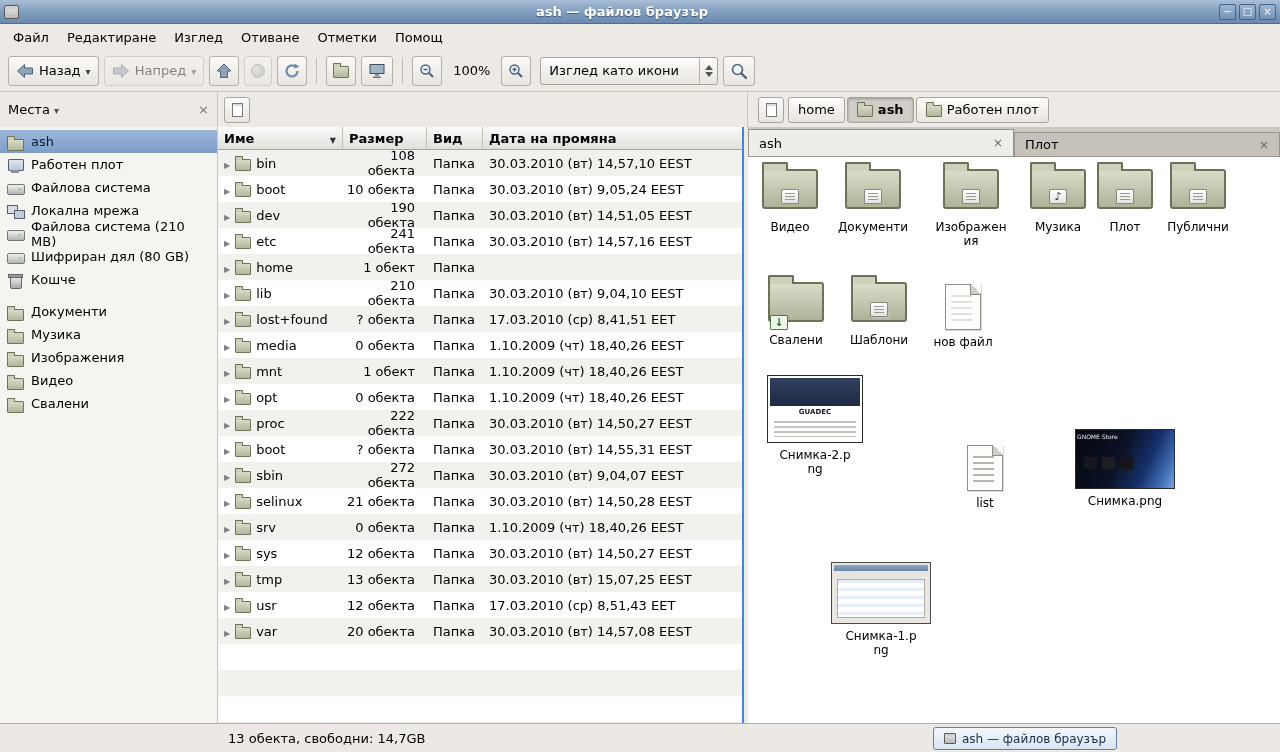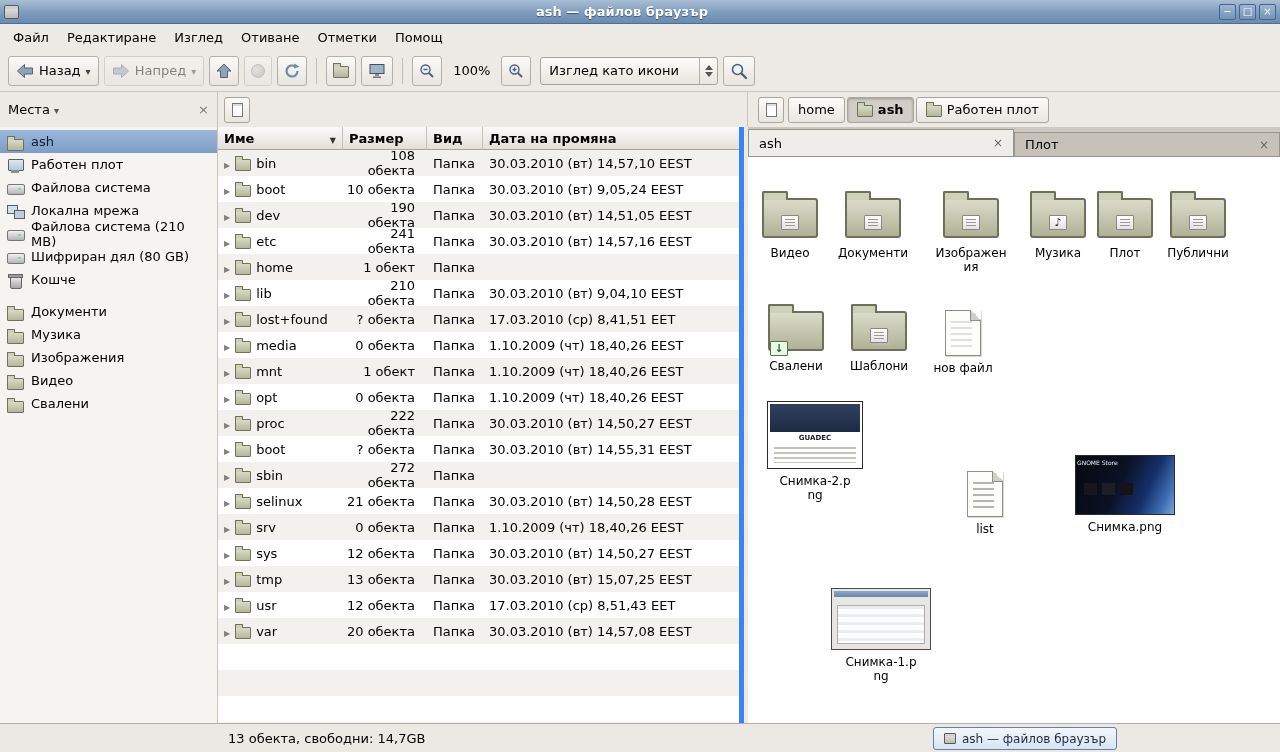--- a/index.html
+++ b/index.html
@@ -108,21 +108,21 @@
   .sb-item[data-icon="trash"] .sb-icon::before { content:""; position:absolute; top:5px; left:3px;
     width:10px; height:10px; background:linear-gradient(#e6e6e6,#a9a9a9); border:1px solid #666;
     border-radius:0 0 2px 2px; }
   .sb-item[data-icon="trash"] .sb-icon::after { content:""; position:absolute; top:2px; left:1px;
     width:13px; height:2px; background:#9b9b9b; border:1px solid #666; }
 
   .vsplit { width:4px; flex:none; background:#EDEAE5; }
 
   
   .listpane { width:526px; flex:none; display:flex; flex-direction:column;
-    border-right:5px solid #3b82f6; background:#fff; min-height:0; }
+    border-right:2px solid #3b82f6; background:#fff; min-height:0; }
   .lheader { height:23px; flex:none; display:flex; font-weight:bold; }
   .hc { border-right:1px solid #c4c0b8; border-bottom:1px solid #a8a39b;
     background:linear-gradient(#fbfaf9,#e2dfd9); padding:2px 6px; display:flex; align-items:center; }
   .hc-name { width:125px; justify-content:space-between; }
   .hc-size { width:84px; }
   .hc-type { width:56px; }
   .hc-date { flex:1; border-right:none; }
   .sort-arrow::before { content:"▼"; font-size:8px; color:#333; }
   .lrows { flex:1; overflow:hidden;
     background:repeating-linear-gradient(to bottom, #f2f1ee 0 26px, #ffffff 26px 52px); }
@@ -142,22 +142,22 @@
   .tab.active { background:#efedea; margin-top:2px; }
   .tab-label { flex:1; text-align:left; }
   .tab-close { color:#666; font-size:12px; }
   .tab-close::before { content:"×"; }
 
   .canvas { flex:1; position:relative; background:#fff; overflow:hidden; }
   .ivitem { position:absolute; width:84px; display:flex; flex-direction:column; align-items:center; gap:5px; }
   .ivitem[data-icon^="thumb"] { width:106px; }
   .ivlabel { font-size:12px; text-align:center; line-height:1.2; max-width:78px;
     overflow-wrap:anywhere; }
-  .ivicon { position:relative; min-height:46px; display:flex; align-items:center; justify-content:center;
-    width:100%;margin-top:26px; }
+  .ivicon { position:relative; min-height:46px; display:flex; align-items:flex-start; justify-content:center;
+    width:100%; }
   .shape { position:relative; }
   .emblem { display:none; }
   .thumb-text { position:absolute; display:none; }
   .thumb-text:empty { display:none !important; }
 
   
   .ivitem[data-icon^="folder"] .shape { width:56px; height:40px;
     background:linear-gradient(#dadcc9,#afb297); border:2px solid #6d715a; border-radius:2px 3px 3px 3px; }
   .ivitem[data-icon^="folder"] .shape::before { content:""; position:absolute; top:-9px; left:-2px;
     width:22px; height:7px; background:#ced1ba; border:2px solid #6d715a; border-bottom:none;
@@ -553,20 +553,21 @@
             <span class="c-date">30.03.2010 (вт) 14,55,31 EEST</span>
           </div>
           <div class="lrow">
             <span class="c-name">
               <span class="expander"></span>
               <span class="mini-folder"></span>
               <span>sbin</span>
             </span>
             <span class="c-size">272 обекта</span>
             <span class="c-type">Папка</span>
+            <span class="c-date">30.03.2010 (вт) 9,04,07 EEST</span>
           </div>
           <div class="lrow">
             <span class="c-name">
               <span class="expander"></span>
               <span class="mini-folder"></span>
               <span>selinux</span>
             </span>
             <span class="c-size">21 обекта</span>
             <span class="c-type">Папка</span>
             <span class="c-date">30.03.2010 (вт) 14,50,28 EEST</span>

